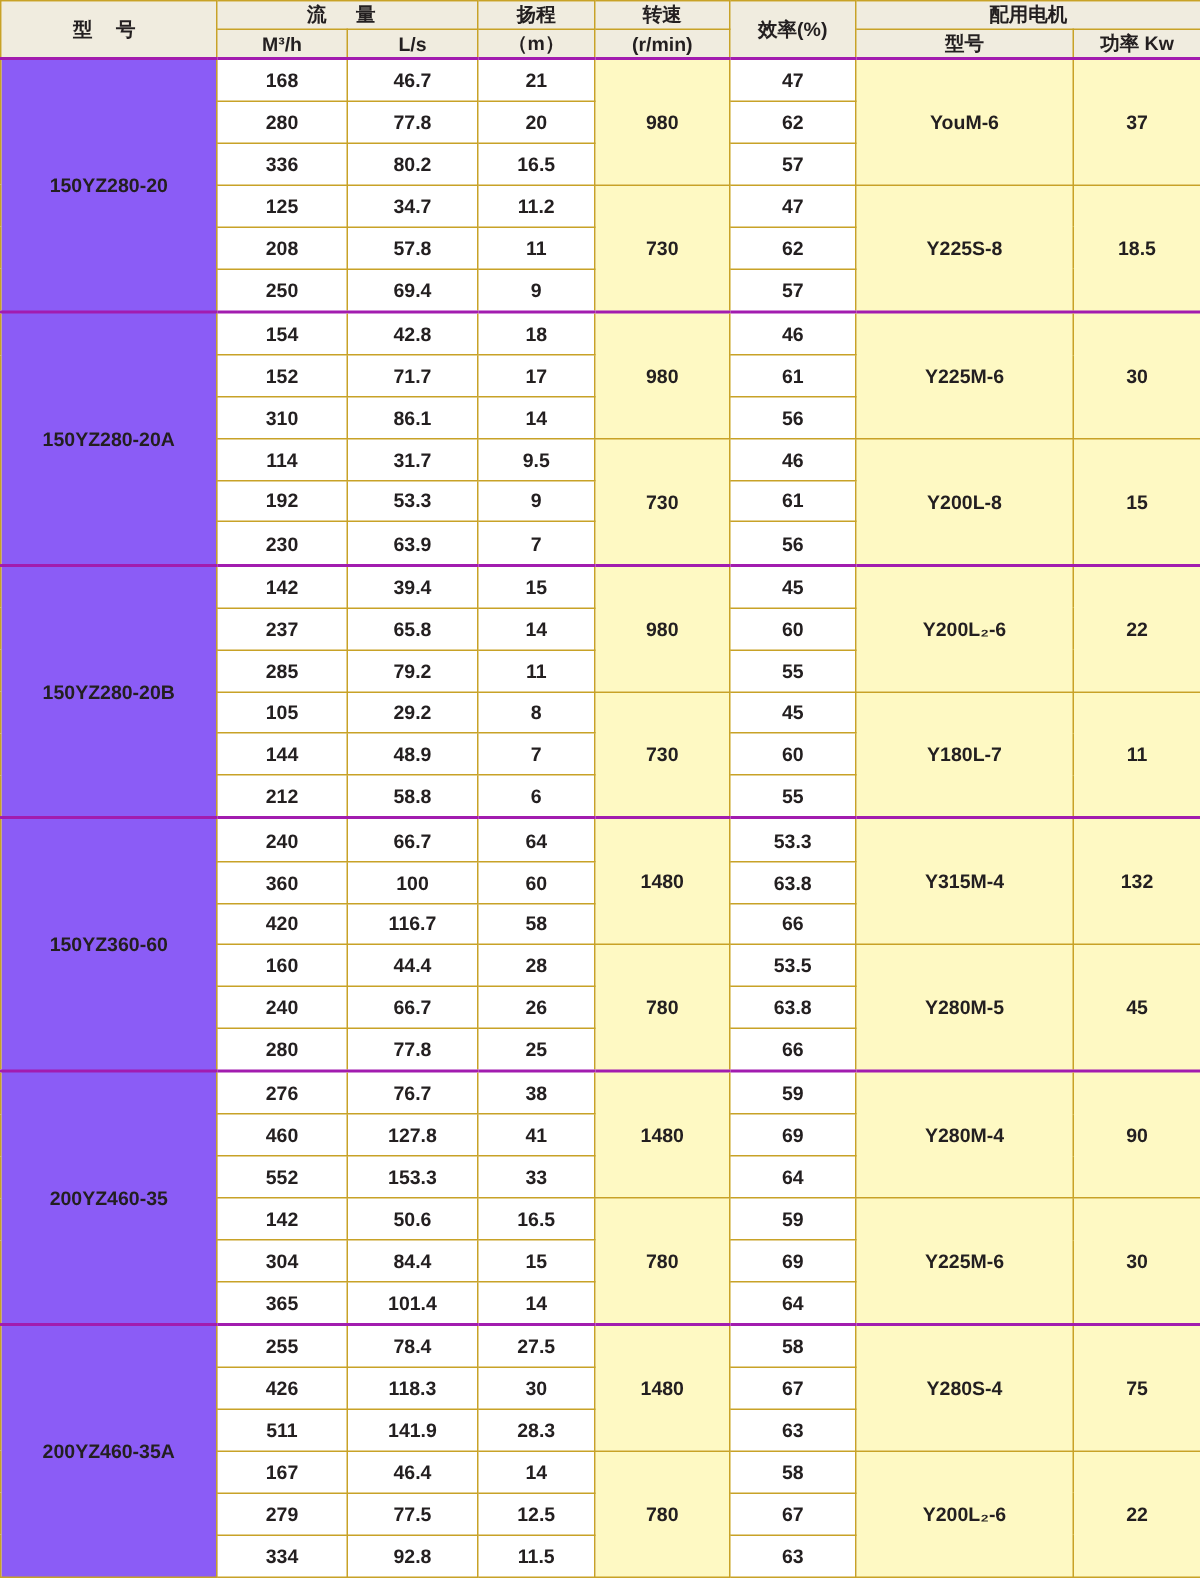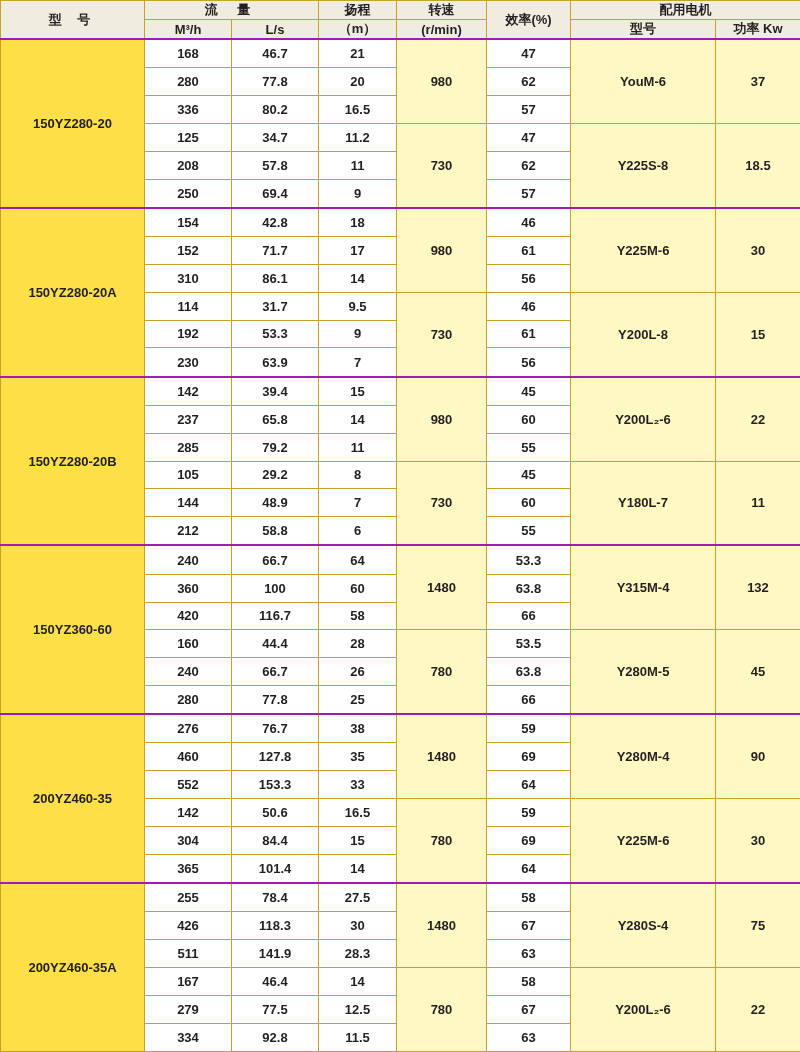--- a/index.html
+++ b/index.html
@@ -48,21 +48,21 @@
   }
   .hdr-sub {
     font-size: 13px;
   }
   
   tbody td {
     background: #ffffff;
     font-size: 13.5px;
   }
   td.model {
-    background: #fde047;
+    background: #8b5cf6;
     font-size: 14px;
   }
   td.motor, td.power, td.speed {
     background: #fef9c3;
   }
   
   col.c-model { width: 144px; }
   col.c-m3h   { width: 87px; }
   col.c-ls    { width: 87px; }
   col.c-head  { width: 78px; }
@@ -287,21 +287,21 @@
         <td>76.7</td>
         <td>38</td>
         <td class="speed" rowspan="3">1480</td>
         <td>59</td>
         <td class="motor" rowspan="3">Y280M-4</td>
         <td class="power" rowspan="3">90</td>
       </tr>
       <tr>
         <td>460</td>
         <td>127.8</td>
-        <td>35</td>
+        <td>41</td>
         <td>69</td>
       </tr>
       <tr>
         <td>552</td>
         <td>153.3</td>
         <td>33</td>
         <td>64</td>
       </tr>
       <tr>
         <td>142</td>

